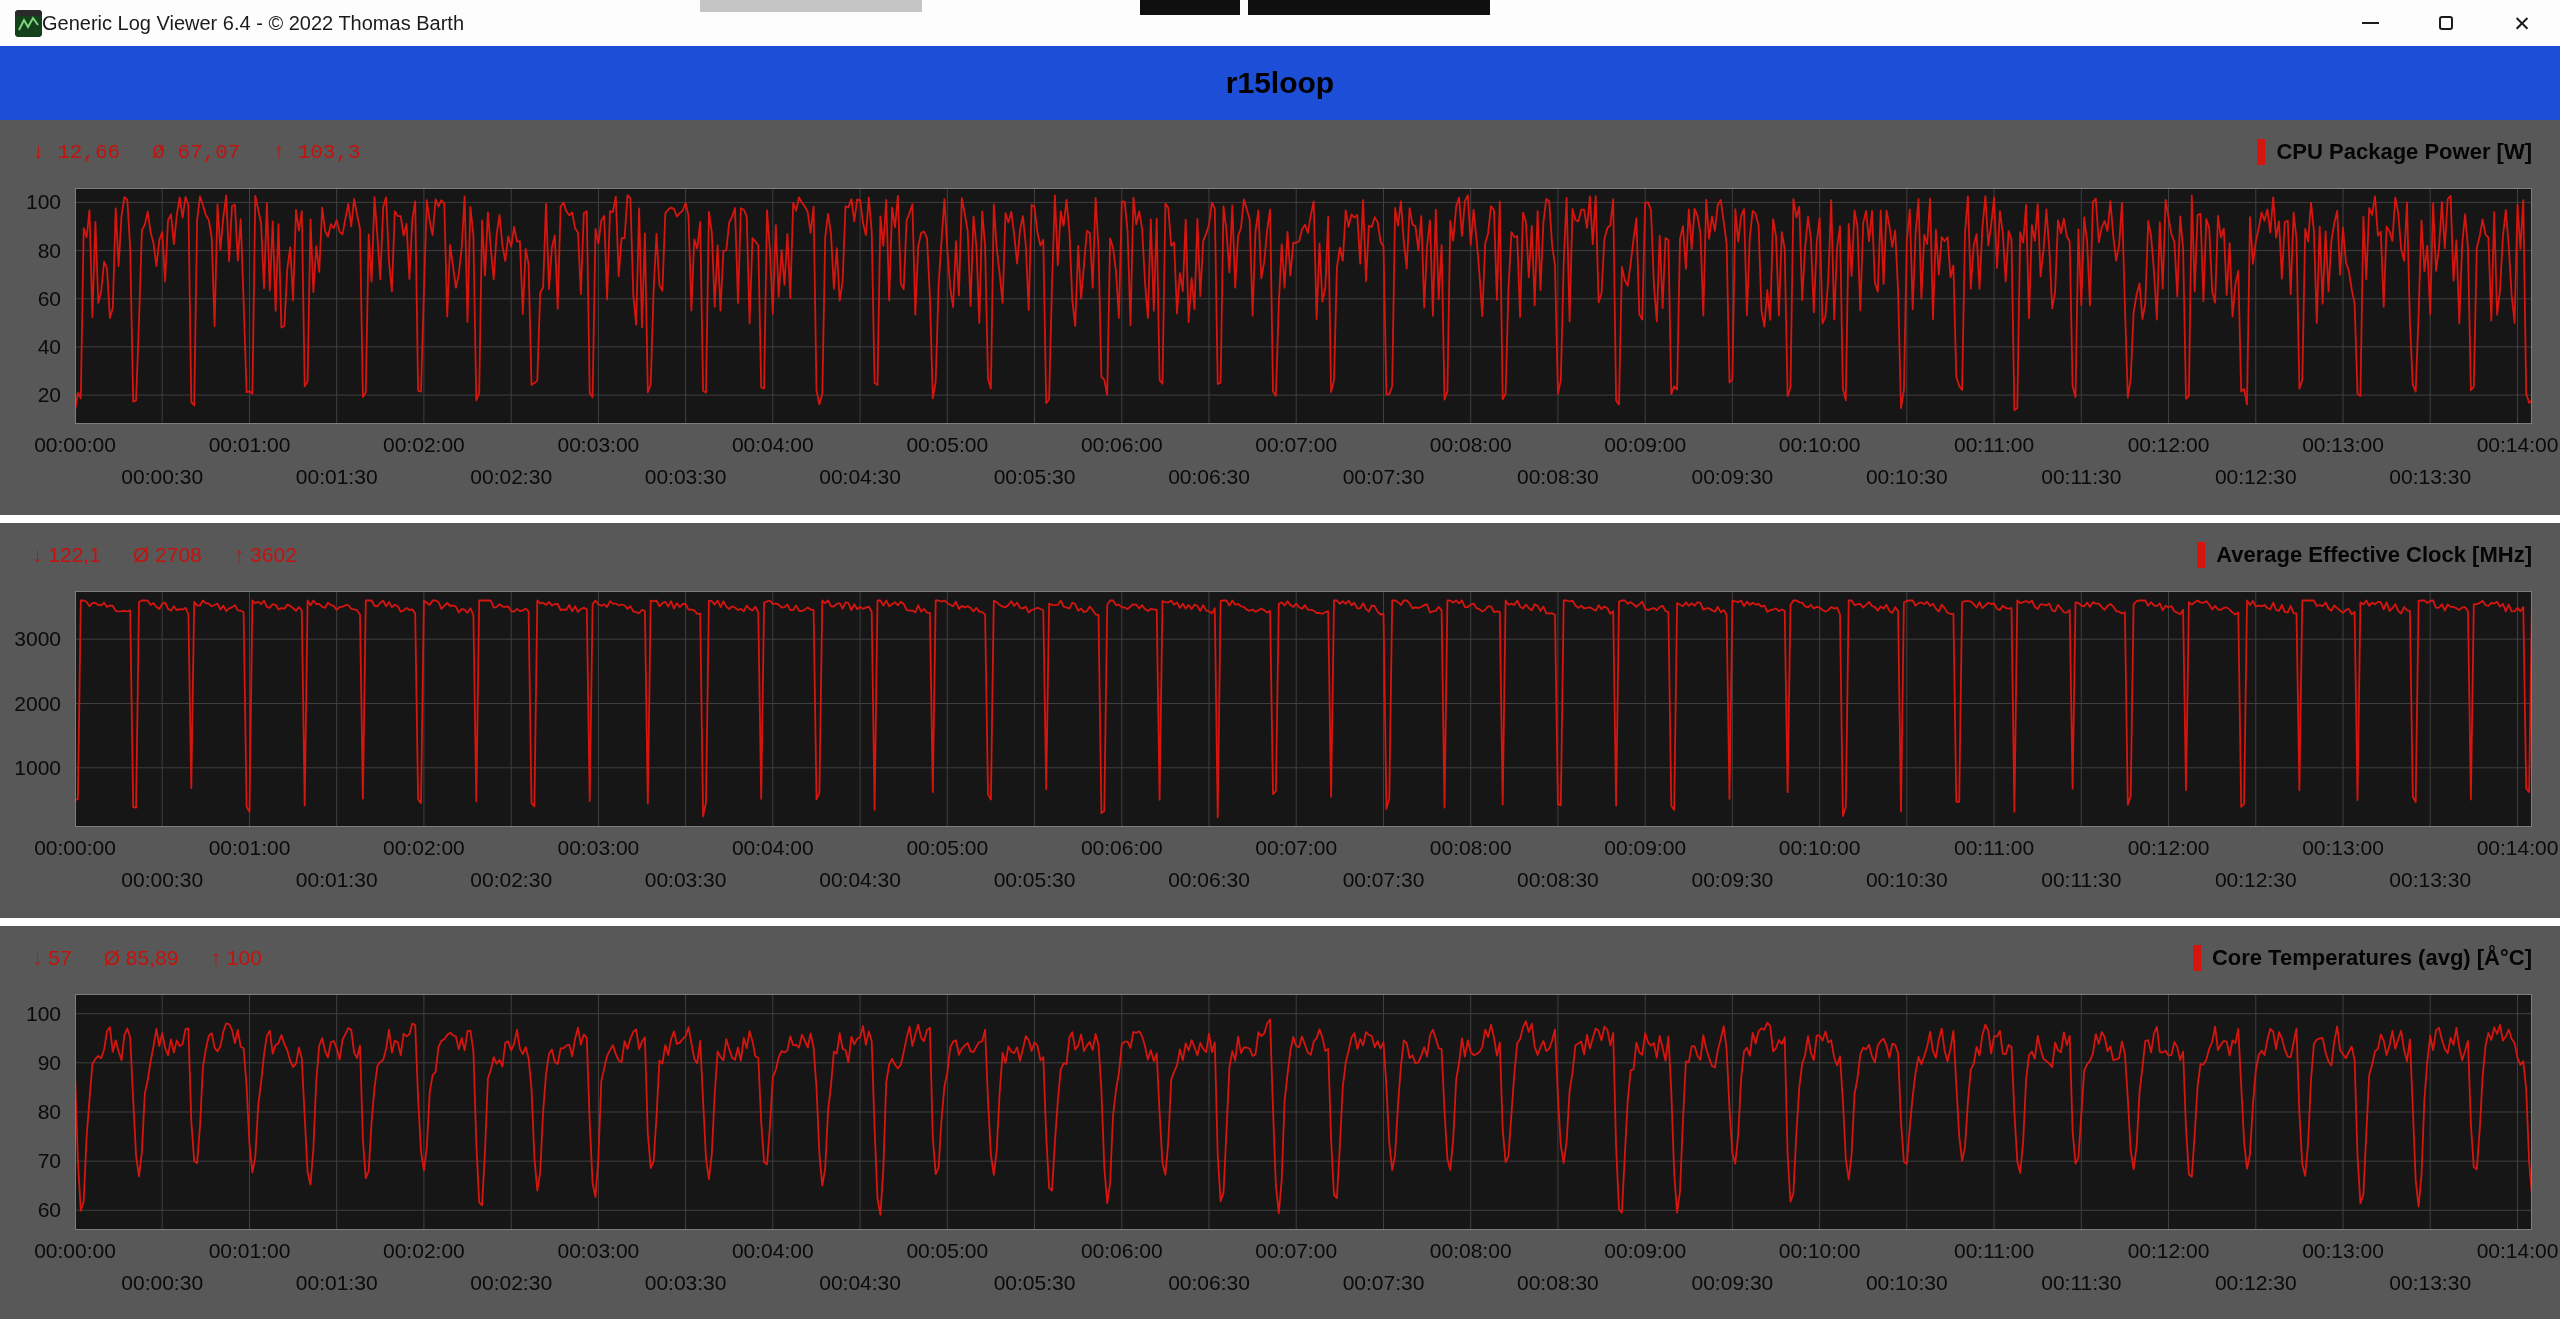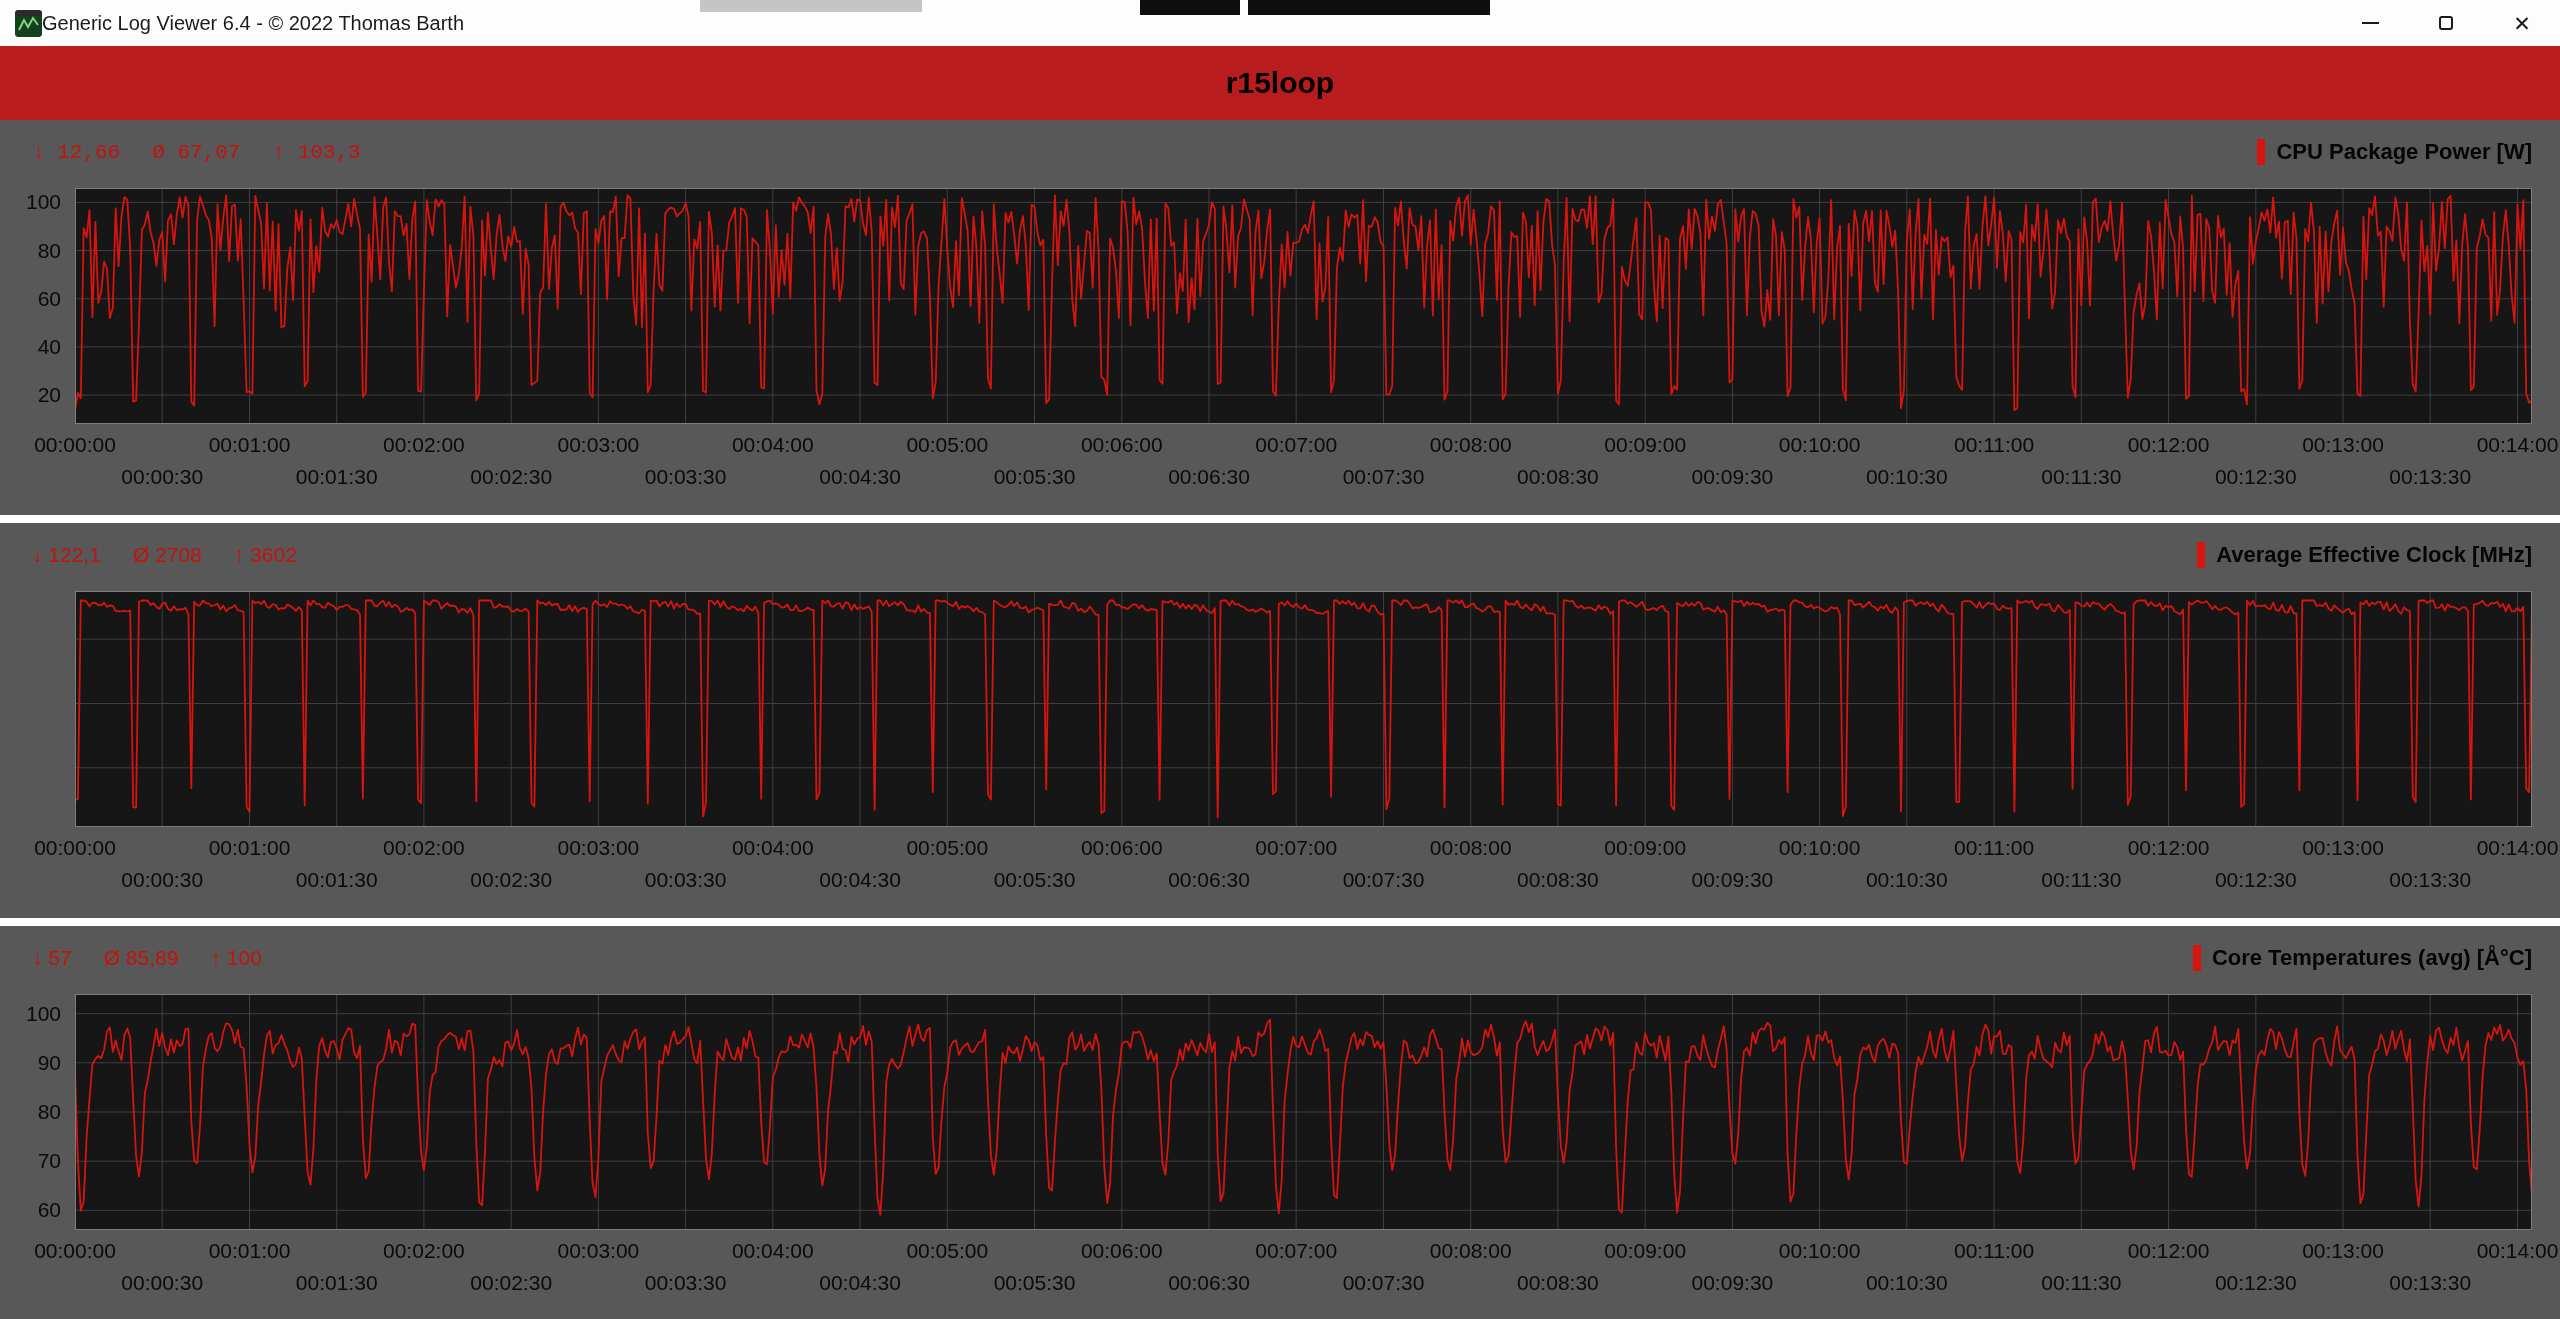--- a/index.html
+++ b/index.html
@@ -17,21 +17,21 @@
   .win-btn { width:76px; height:46px; display:flex; align-items:center; justify-content:center; cursor:default; }
   .min-glyph { display:block; width:17px; height:2px; background:#1b1b1b; }
   .max-glyph { display:block; width:14px; height:14px; border:2px solid #1b1b1b; border-radius:3px; }
   .close-glyph { font-size:21px; color:#1b1b1b; line-height:1; }
 
   
   .frag { position:absolute; top:0; z-index:5; }
 
   
   .header-band { position:absolute; top:46px; left:0; width:2560px; height:74px;
-                 background:#b91c1c; display:flex; align-items:center; justify-content:center; }
+                 background:#1d4ed8; display:flex; align-items:center; justify-content:center; }
   .header-title { font-size:30px; font-weight:700; color:#000; }
 
   
   .charts { position:absolute; top:120px; left:0; width:2560px;
             display:flex; flex-direction:column; gap:8px; }
   .panel { width:2560px; height:395px; background:#585858; position:relative; }
   .panel-head { position:absolute; top:16px; left:32px; right:28px; height:32px;
                 display:flex; justify-content:space-between; align-items:center; }
   .stats { display:flex; gap:32px; font-size:21px; color:#c4130d; white-space:nowrap; }
   .legend { display:flex; align-items:center; }
@@ -152,20 +152,25 @@
       <div class="stats" style="color: rgb(196, 19, 13);">
         <span class="stat">↓ 122,1</span>
         <span class="stat">Ø 2708</span>
         <span class="stat">↑ 3602</span>
       </div>
       <div class="legend">
         <span class="legend-bar" style="background: rgb(214, 21, 15);"></span>
         <span class="legend-label">Average Effective Clock [MHz]</span>
       </div>
     </div>
+    <div class="ylabels">
+        <div class="ylabel" style="top: 37.2289px;">3000</div>
+        <div class="ylabel" style="top: 101.534px;">2000</div>
+        <div class="ylabel" style="top: 165.839px;">1000</div>
+      </div>
     <div class="plot">
         <svg viewBox="0 0 2457 236">
           <rect x="0" y="0" width="2457" height="236" fill="#161616"></rect>
           <path d="M87.2 0V236M174.5 0V236M261.7 0V236M348.9 0V236M436.2 0V236M523.4 0V236M610.6 0V236M697.8 0V236M785.1 0V236M872.3 0V236M959.5 0V236M1046.8 0V236M1134.0 0V236M1221.2 0V236M1308.5 0V236M1395.7 0V236M1482.9 0V236M1570.2 0V236M1657.4 0V236M1744.6 0V236M1831.8 0V236M1919.1 0V236M2006.3 0V236M2093.5 0V236M2180.8 0V236M2268.0 0V236M2355.2 0V236M2442.5 0V236M0 48.2H2457M0 112.5H2457M0 176.8H2457" stroke="#3f3f3f" stroke-width="1" fill="none"></path>
           <polyline points="0.0,209.2 2.9,207.9 5.8,9.5 8.7,9.5 11.6,10.8 14.5,15.2 17.4,12.0 20.4,12.0 23.3,13.9 26.2,14.3 29.1,11.8 32.0,16.0 34.9,14.5 37.8,15.0 40.7,19.9 43.6,20.4 46.5,20.2 49.4,19.8 52.3,20.5 55.2,19.4 58.2,216.2 61.1,216.6 64.0,10.8 66.9,9.5 69.8,9.5 72.7,9.7 75.6,14.1 78.5,12.1 81.4,15.8 84.3,18.0 87.2,12.9 90.1,11.5 93.0,17.8 96.0,19.7 98.9,15.3 101.8,19.2 104.7,18.1 107.6,18.5 110.5,16.8 113.4,23.3 116.3,197.2 119.2,10.7 122.1,14.4 125.0,14.5 127.9,9.5 130.8,12.2 133.8,12.6 136.7,15.3 139.6,14.0 142.5,12.6 145.4,18.6 148.3,14.6 151.2,20.2 154.1,17.4 157.0,16.4 159.9,14.1 162.8,19.4 165.7,19.7 168.6,21.2 171.6,215.6 174.5,220.9 177.4,9.5 180.3,12.3 183.2,10.8 186.1,13.1 189.0,9.6 191.9,15.9 194.8,16.8 197.7,13.1 200.6,13.8 203.5,18.5 206.4,17.1 209.4,17.6 212.3,13.6 215.2,14.9 218.1,17.3 221.0,19.8 223.9,16.1 226.8,19.5 229.7,214.6 232.6,9.5 235.5,14.4 238.4,9.5 241.3,13.1 244.2,12.8 247.2,15.8 250.1,16.8 253.0,11.8 255.9,14.1 258.8,14.9 261.7,19.0 264.6,15.8 267.5,15.8 270.4,14.2 273.3,14.2 276.2,17.8 279.1,18.4 282.0,19.2 285.0,23.8 287.9,207.7 290.8,9.5 293.7,9.5 296.6,9.5 299.5,14.8 302.4,15.3 305.3,11.7 308.2,9.6 311.1,15.4 314.0,11.1 316.9,16.3 319.8,13.7 322.8,15.2 325.7,20.7 328.6,19.5 331.5,16.9 334.4,19.0 337.3,18.4 340.2,22.4 343.1,208.4 346.0,212.1 348.9,9.7 351.8,11.7 354.7,14.0 357.6,9.5 360.6,9.5 363.5,11.0 366.4,17.9 369.3,14.9 372.2,12.0 375.1,15.0 378.0,14.5 380.9,15.7 383.8,21.5 386.7,18.0 389.6,18.6 392.5,21.9 395.4,17.2 398.4,24.0 401.3,210.4 404.2,9.5 407.1,9.5 410.0,9.5 412.9,9.5 415.8,9.5 418.7,16.5 421.6,16.2 424.5,13.2 427.4,15.5 430.3,15.9 433.2,15.5 436.2,20.1 439.1,20.6 442.0,17.9 444.9,20.1 447.8,19.5 450.7,17.5 453.6,20.7 456.5,211.9 459.4,215.5 462.3,9.5 465.2,12.3 468.1,11.7 471.0,14.0 474.0,10.9 476.9,14.5 479.8,13.1 482.7,13.0 485.6,19.0 488.5,18.5 491.4,18.8 494.3,13.9 497.2,20.3 500.1,15.2 503.0,21.0 505.9,17.9 508.8,16.9 511.8,18.2 514.7,210.0 517.6,13.1 520.5,9.5 523.4,13.2 526.3,14.7 529.2,13.4 532.1,16.0 535.0,10.1 537.9,12.7 540.8,12.6 543.7,14.4 546.6,13.5 549.6,14.5 552.5,17.8 555.4,15.2 558.3,20.3 561.2,21.1 564.1,22.3 567.0,18.8 569.9,19.9 572.8,212.6 575.7,9.5 578.6,10.3 581.5,9.5 584.4,15.4 587.4,12.1 590.3,10.7 593.2,15.6 596.1,10.1 599.0,17.7 601.9,12.2 604.8,16.1 607.7,12.9 610.6,13.0 613.5,18.6 616.4,18.6 619.3,19.4 622.2,22.8 625.2,22.7 628.1,225.4 631.0,211.2 633.9,9.7 636.8,10.1 639.7,13.6 642.6,9.5 645.5,16.1 648.4,10.3 651.3,15.6 654.2,18.0 657.1,15.4 660.0,16.5 663.0,19.1 665.9,17.8 668.8,20.4 671.7,14.6 674.6,17.9 677.5,19.5 680.4,15.6 683.3,21.6 686.2,207.8 689.1,11.8 692.0,10.4 694.9,9.5 697.8,13.2 700.8,12.4 703.7,13.6 706.6,16.5 709.5,16.2 712.4,13.5 715.3,19.2 718.2,19.2 721.1,14.4 724.0,19.8 726.9,20.0 729.8,18.7 732.7,16.4 735.6,18.5 738.6,19.1 741.5,208.3 744.4,201.9 747.3,9.5 750.2,12.1 753.1,9.5 756.0,15.3 758.9,15.5 761.8,12.8 764.7,12.1 767.6,17.6 770.5,11.3 773.4,12.0 776.4,19.1 779.3,13.3 782.2,18.2 785.1,16.0 788.0,17.8 790.9,16.6 793.8,15.7 796.7,20.7 799.6,218.8 802.5,9.5 805.4,9.5 808.3,14.6 811.2,9.6 814.2,15.2 817.1,13.3 820.0,11.1 822.9,14.4 825.8,10.7 828.7,13.0 831.6,18.8 834.5,19.6 837.4,19.6 840.3,21.5 843.2,14.3 846.1,20.7 849.0,18.0 852.0,21.6 854.9,21.9 857.8,201.1 860.7,9.5 863.6,9.5 866.5,10.7 869.4,9.5 872.3,11.9 875.2,13.8 878.1,15.3 881.0,10.8 883.9,18.0 886.8,14.9 889.8,16.4 892.7,15.1 895.6,16.9 898.5,20.3 901.4,16.9 904.3,20.7 907.2,21.2 910.1,23.4 913.0,203.4 915.9,208.5 918.8,9.6 921.7,11.2 924.6,13.8 927.6,15.6 930.5,16.2 933.4,14.0 936.3,10.3 939.2,15.0 942.1,11.5 945.0,16.8 947.9,17.4 950.8,15.8 953.7,21.5 956.6,19.0 959.5,18.1 962.4,16.7 965.4,18.0 968.3,19.3 971.2,198.2 974.1,12.6 977.0,13.8 979.9,14.1 982.8,13.9 985.7,9.5 988.6,15.7 991.5,16.5 994.4,17.6 997.3,11.8 1000.2,13.1 1003.2,19.8 1006.1,17.5 1009.0,21.1 1011.9,19.9 1014.8,15.6 1017.7,19.0 1020.6,23.5 1023.5,23.8 1026.4,222.0 1029.3,219.9 1032.2,14.1 1035.1,9.5 1038.0,9.5 1041.0,14.0 1043.9,13.7 1046.8,16.3 1049.7,16.5 1052.6,18.1 1055.5,15.5 1058.4,13.3 1061.3,13.7 1064.2,17.5 1067.1,14.2 1070.0,18.1 1072.9,20.0 1075.8,18.0 1078.8,18.3 1081.7,18.8 1084.6,208.8 1087.5,10.0 1090.4,11.1 1093.3,11.5 1096.2,9.5 1099.1,13.7 1102.0,11.5 1104.9,16.9 1107.8,12.7 1110.7,17.6 1113.6,14.0 1116.6,18.0 1119.5,13.7 1122.4,14.9 1125.3,20.0 1128.2,14.2 1131.1,19.4 1134.0,20.4 1136.9,22.3 1139.8,17.3 1142.7,226.4 1145.6,9.8 1148.5,9.5 1151.4,9.5 1154.4,14.6 1157.3,9.5 1160.2,13.7 1163.1,13.0 1166.0,15.3 1168.9,16.0 1171.8,18.7 1174.7,19.8 1177.6,18.5 1180.5,20.8 1183.4,19.4 1186.3,17.4 1189.2,19.2 1192.2,21.6 1195.1,19.9 1198.0,203.0 1200.9,200.1 1203.8,12.7 1206.7,11.3 1209.6,14.5 1212.5,10.3 1215.4,14.1 1218.3,16.0 1221.2,12.6 1224.1,16.3 1227.0,17.8 1230.0,14.2 1232.9,18.7 1235.8,18.9 1238.7,19.6 1241.6,22.0 1244.5,22.0 1247.4,22.8 1250.3,21.2 1253.2,20.2 1256.1,205.8 1259.0,9.5 1261.9,9.5 1264.8,12.8 1267.8,10.2 1270.7,12.9 1273.6,9.5 1276.5,14.3 1279.4,11.8 1282.3,17.3 1285.2,17.3 1288.1,12.2 1291.0,18.1 1293.9,20.6 1296.8,14.5 1299.7,15.1 1302.6,20.8 1305.6,23.5 1308.5,22.9 1311.4,217.9 1314.3,207.2 1317.2,9.5 1320.1,9.5 1323.0,11.0 1325.9,14.2 1328.8,9.5 1331.7,9.5 1334.6,12.4 1337.5,17.4 1340.4,16.3 1343.4,17.0 1346.3,16.0 1349.2,14.0 1352.1,13.5 1355.0,21.5 1357.9,20.3 1360.8,19.9 1363.7,15.9 1366.6,19.4 1369.5,216.5 1372.4,9.5 1375.3,9.7 1378.2,11.6 1381.2,9.5 1384.1,12.4 1387.0,9.5 1389.9,16.2 1392.8,16.0 1395.7,13.6 1398.6,12.6 1401.5,17.2 1404.4,18.1 1407.3,20.6 1410.2,18.8 1413.1,15.3 1416.0,15.4 1419.0,21.0 1421.9,20.4 1424.8,21.0 1427.7,213.6 1430.6,9.5 1433.5,13.8 1436.4,12.6 1439.3,14.0 1442.2,9.5 1445.1,15.7 1448.0,17.6 1450.9,13.5 1453.8,17.0 1456.8,19.4 1459.7,13.2 1462.6,14.9 1465.5,20.0 1468.4,15.6 1471.3,22.4 1474.2,22.5 1477.1,22.2 1480.0,23.9 1482.9,213.1 1485.8,214.3 1488.7,9.5 1491.6,9.5 1494.6,10.5 1497.5,9.7 1500.4,14.5 1503.3,16.9 1506.2,14.7 1509.1,17.5 1512.0,16.8 1514.9,16.3 1517.8,18.0 1520.7,19.8 1523.6,14.3 1526.5,18.1 1529.4,15.4 1532.4,17.3 1535.3,22.7 1538.2,20.2 1541.1,214.5 1544.0,10.7 1546.9,9.5 1549.8,9.5 1552.7,12.6 1555.6,11.1 1558.5,13.3 1561.4,15.8 1564.3,13.4 1567.2,10.6 1570.2,17.7 1573.1,19.3 1576.0,17.8 1578.9,17.1 1581.8,19.2 1584.7,16.0 1587.6,14.8 1590.5,20.0 1593.4,21.1 1596.3,214.7 1599.2,219.0 1602.1,12.1 1605.0,13.8 1608.0,15.2 1610.9,11.3 1613.8,14.9 1616.7,12.2 1619.6,14.7 1622.5,11.2 1625.4,11.9 1628.3,18.7 1631.2,17.2 1634.1,17.4 1637.0,19.1 1639.9,20.7 1642.8,15.8 1645.8,21.4 1648.7,19.1 1651.6,23.6 1654.5,207.9 1657.4,9.5 1660.3,10.4 1663.2,11.0 1666.1,9.5 1669.0,15.1 1671.9,10.7 1674.8,13.9 1677.7,11.8 1680.6,13.6 1683.6,13.0 1686.5,15.6 1689.4,14.6 1692.3,20.9 1695.2,19.1 1698.1,18.7 1701.0,17.3 1703.9,20.2 1706.8,18.5 1709.7,19.8 1712.6,201.2 1715.5,14.0 1718.4,9.5 1721.4,9.5 1724.3,11.3 1727.2,11.6 1730.1,15.5 1733.0,16.4 1735.9,13.8 1738.8,17.5 1741.7,15.8 1744.6,16.7 1747.5,19.0 1750.4,20.5 1753.3,19.2 1756.2,16.0 1759.2,17.6 1762.1,16.7 1765.0,23.3 1767.9,224.9 1770.8,215.8 1773.7,9.5 1776.6,9.5 1779.5,14.0 1782.4,13.4 1785.3,12.8 1788.2,16.6 1791.1,13.9 1794.0,10.9 1797.0,15.0 1799.9,16.1 1802.8,19.6 1805.7,15.5 1808.6,17.6 1811.5,13.8 1814.4,19.8 1817.3,21.9 1820.2,16.2 1823.1,20.0 1826.0,220.6 1828.9,11.4 1831.8,10.0 1834.8,9.5 1837.7,9.5 1840.6,14.7 1843.5,12.1 1846.4,11.4 1849.3,13.2 1852.2,10.8 1855.1,15.0 1858.0,12.8 1860.9,17.6 1863.8,20.6 1866.7,13.7 1869.6,17.1 1872.6,22.0 1875.5,22.8 1878.4,23.0 1881.3,210.8 1884.2,210.8 1887.1,11.0 1890.0,10.1 1892.9,10.1 1895.8,10.3 1898.7,13.2 1901.6,16.5 1904.5,11.1 1907.4,17.1 1910.4,14.3 1913.3,11.8 1916.2,13.0 1919.1,12.5 1922.0,17.7 1924.9,19.1 1927.8,14.8 1930.7,17.0 1933.6,17.6 1936.5,17.1 1939.4,220.7 1942.3,9.5 1945.2,12.1 1948.2,11.2 1951.1,10.0 1954.0,11.7 1956.9,9.5 1959.8,15.8 1962.7,18.0 1965.6,13.1 1968.5,13.6 1971.4,14.4 1974.3,12.5 1977.2,19.4 1980.1,20.4 1983.0,13.9 1986.0,17.5 1988.9,21.3 1991.8,21.6 1994.7,18.9 1997.6,197.7 2000.5,11.4 2003.4,12.0 2006.3,14.5 2009.2,15.5 2012.1,11.6 2015.0,15.9 2017.9,11.1 2020.8,12.6 2023.8,12.6 2026.7,16.1 2029.6,18.9 2032.5,14.9 2035.4,13.0 2038.3,15.6 2041.2,20.1 2044.1,20.7 2047.0,22.5 2049.9,21.3 2052.8,213.6 2055.7,205.0 2058.6,13.3 2061.6,10.1 2064.5,9.5 2067.4,9.5 2070.3,9.5 2073.2,14.8 2076.1,11.0 2079.0,14.3 2081.9,15.2 2084.8,12.3 2087.7,19.4 2090.6,14.7 2093.5,16.5 2096.4,15.0 2099.4,20.2 2102.3,21.8 2105.2,23.3 2108.1,18.7 2111.0,199.3 2113.9,11.2 2116.8,13.6 2119.7,11.3 2122.6,9.5 2125.5,11.6 2128.4,11.7 2131.3,10.2 2134.2,13.5 2137.2,18.4 2140.1,14.9 2143.0,18.5 2145.9,18.8 2148.8,16.9 2151.7,16.4 2154.6,18.6 2157.5,21.6 2160.4,23.5 2163.3,21.5 2166.2,215.9 2169.1,213.1 2172.0,9.5 2175.0,14.1 2177.9,9.9 2180.8,15.5 2183.7,14.6 2186.6,15.1 2189.5,14.0 2192.4,17.0 2195.3,18.3 2198.2,11.6 2201.1,18.8 2204.0,19.9 2206.9,13.8 2209.8,20.8 2212.8,21.7 2215.7,14.9 2218.6,22.1 2221.5,22.5 2224.4,199.3 2227.3,9.5 2230.2,9.5 2233.1,9.5 2236.0,9.5 2238.9,9.5 2241.8,15.0 2244.7,14.0 2247.6,15.2 2250.6,11.5 2253.5,17.5 2256.4,19.7 2259.3,14.5 2262.2,17.1 2265.1,19.5 2268.0,21.9 2270.9,18.8 2273.8,17.9 2276.7,23.2 2279.6,21.0 2282.5,209.0 2285.4,11.5 2288.4,13.4 2291.3,9.5 2294.2,14.7 2297.1,11.6 2300.0,13.3 2302.9,10.9 2305.8,11.2 2308.7,18.3 2311.6,11.3 2314.5,20.0 2317.4,17.2 2320.3,13.2 2323.2,19.9 2326.2,22.5 2329.1,16.0 2332.0,19.4 2334.9,19.9 2337.8,205.5 2340.7,211.0 2343.6,9.8 2346.5,9.5 2349.4,9.5 2352.3,12.1 2355.2,10.0 2358.1,9.5 2361.0,16.8 2364.0,16.7 2366.9,13.2 2369.8,19.5 2372.7,13.4 2375.6,15.9 2378.5,15.8 2381.4,17.2 2384.3,19.1 2387.2,16.3 2390.1,16.1 2393.0,20.5 2395.9,208.4 2398.8,13.4 2401.8,13.2 2404.7,11.9 2407.6,9.7 2410.5,14.1 2413.4,15.0 2416.3,11.9 2419.2,12.5 2422.1,10.8 2425.0,15.7 2427.9,12.9 2430.8,20.4 2433.7,13.5 2436.6,20.3 2439.6,20.4 2442.5,16.9 2445.4,20.4 2448.3,15.9 2451.2,197.4 2454.1,201.1 2457.0,9.5" fill="none" stroke="#d6150f" stroke-width="1.8" stroke-linejoin="round"></polyline>
           <rect x="0.5" y="0.5" width="2456" height="235" fill="none" stroke="#7d7d7d" stroke-width="1"></rect>
         </svg>
       </div>
     <div class="xrow xrow1">
         <span class="xlabel" style="left: 0px;">00:00:00</span>

